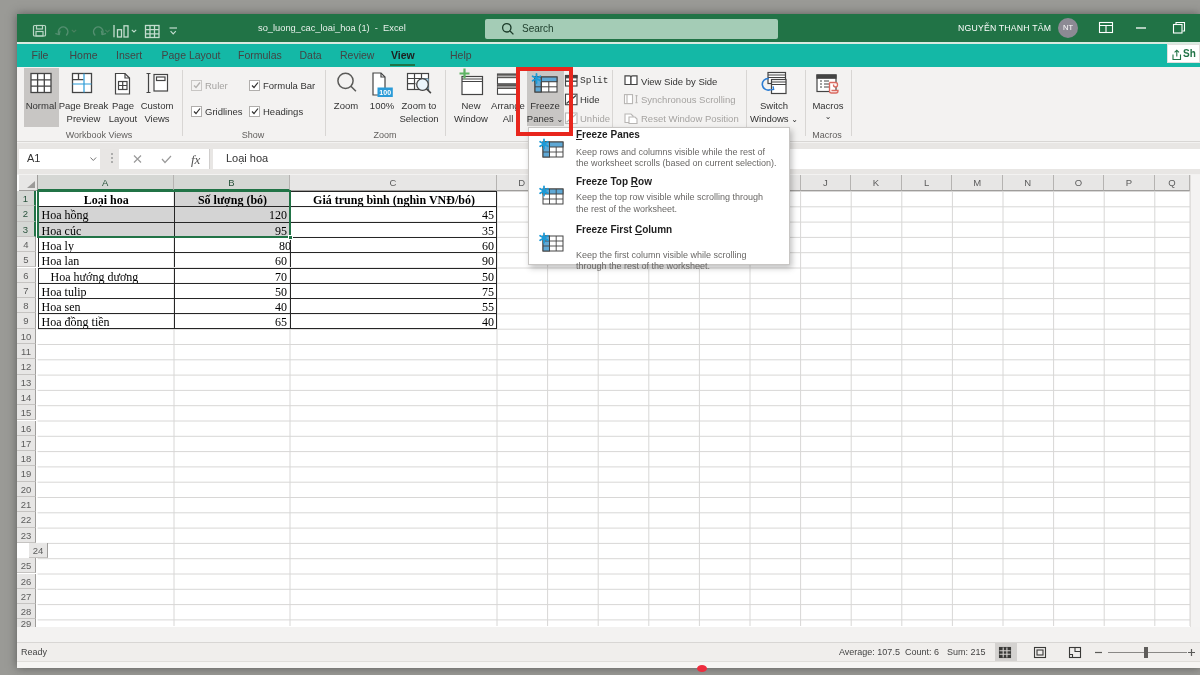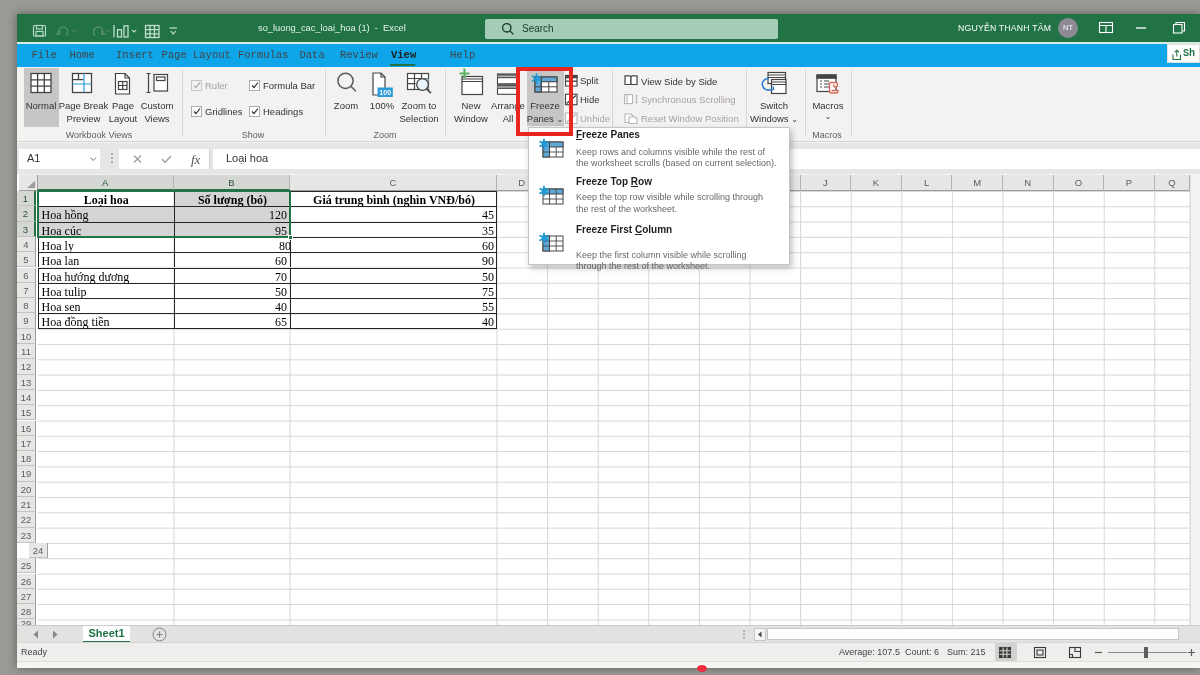--- a/index.html
+++ b/index.html
@@ -7,21 +7,21 @@
   body { background:#9a9a96; font-family:"Liberation Sans", sans-serif; position:relative; }
   #win { position:absolute; left:17px; top:14px; width:1183px; height:654px; background:#f3f2f1; box-shadow:0 0 9px rgba(50,50,50,.6); }
   
   #titlebar { position:absolute; left:0; top:0; width:1183px; height:28px; background:#217346; }
   #fname { position:absolute; left:241px; top:8.5px; width:170px; color:#e9f1ec; font-size:9.3px; white-space:nowrap; }
   #searchbox { position:absolute; left:468px; top:5px; width:293px; height:20px; background:#a4ccb6; border-radius:2px; }
   #searchbox span { position:absolute; left:37px; top:4px; font-size:10px; color:#1c3c2a; }
   #username { position:absolute; left:941px; top:9px; font-size:8.7px; color:#fff; letter-spacing:.2px; }
   #avatar { position:absolute; left:1041px; top:4px; width:20px; height:20px; border-radius:50%; background:#8c8a94; color:#fff; font-size:7.5px; text-align:center; line-height:20px; }
   
-  #tabrow { position:absolute; left:0; top:28px; width:1183px; height:25px; background:#0ea5e9;font-family:Liberation Mono, monospace; }
+  #tabrow { position:absolute; left:0; top:28px; width:1183px; height:25px; background:#14b8a6; }
   .rtab { position:absolute; top:7px; font-size:10.5px; color:#444; white-space:nowrap; }
   #viewtab { color:#1e1e1e; font-weight:bold; }
   #viewline { position:absolute; left:373px; top:21.5px; width:24.5px; height:2.7px; background:#217346; }
   #sharebtn { position:absolute; left:1150px; top:2px; width:33px; height:19px; background:#fff; border:1px solid #e1dfdd; font-size:10px; color:#217346; font-weight:bold; padding-left:15px; line-height:17px; }
   
   #ribbon { position:absolute; left:0; top:53px; width:1183px; height:75px; background:#f3f2f1; border-bottom:1px solid #d8d6d4; }
   .gdiv { position:absolute; top:3px; width:1px; height:66px; background:#d8d6d4; }
   .glabel { position:absolute; top:63px; font-size:9px; color:#605e5c; text-align:center; white-space:nowrap; }
   .blabel { position:absolute; font-size:9.5px; line-height:13px; color:#333; text-align:center; white-space:nowrap; }
   .chktext { position:absolute; font-size:9.5px; color:#333; white-space:nowrap; }
@@ -145,21 +145,21 @@
     <div class="chktext" style="left:188px;top:39px;">Gridlines</div>
     <div class="chktext" style="left:246px;top:39px;">Headings</div>
     <div class="glabel" style="left:236px;transform:translateX(-50%)">Show</div>
     <div class="blabel" style="left:329px;top:32px;transform:translateX(-50%)">Zoom</div>
     <div class="blabel" style="left:365px;top:32px;transform:translateX(-50%)">100%</div>
     <div class="blabel" style="left:402px;top:32px;transform:translateX(-50%)">Zoom to<br>Selection</div>
     <div class="glabel" style="left:368px;transform:translateX(-50%)">Zoom</div>
     <div class="blabel" style="left:454px;top:32px;transform:translateX(-50%)">New<br>Window</div>
     <div class="blabel" style="left:491px;top:32px;transform:translateX(-50%)">Arrange<br>All</div>
     <div class="blabel" style="left:528px;top:32px;transform:translateX(-50%)">Freeze<br>Panes <span style="font-size:8px">⌄</span></div>
-    <div class="smalltext" style="left:563px;top:8px;">Split</div>
+    <div class="smalltext" style="left:563px;top:8px;font-family:Liberation Mono, monospace;">Split</div>
     <div class="smalltext" style="left:563px;top:26.5px;">Hide</div>
     <div class="smalltext graytext" style="left:563px;top:45.5px;">Unhide</div>
     <div class="smalltext" style="left:624px;top:8.5px;font-size:9.5px">View Side by Side</div>
     <div class="smalltext graytext" style="left:624px;top:27.3px;font-size:9.5px">Synchronous Scrolling</div>
     <div class="smalltext graytext" style="left:624px;top:46.3px;font-size:9.5px">Reset Window Position</div>
     <div class="blabel" style="left:757px;top:32px;transform:translateX(-50%)">Switch<br>Windows <span style="font-size:8px">⌄</span></div>
     <div class="blabel" style="left:811px;top:32px;transform:translateX(-50%)">Macros</div>
     <div class="blabel" style="left:811px;top:43px;transform:translateX(-50%);font-size:8px">⌄</div>
     <div class="glabel" style="left:810px;transform:translateX(-50%)">Macros</div>
     <svg width="1183" height="75" style="position:absolute;left:0;top:0" fill="none">
@@ -402,56 +402,36 @@
     <div class="cell num" style="left:273px;top:31.80px;width:207.00px;height:15.30px;">45</div>
     <div class="cell gsel" style="left:20.6px;top:47.10px;width:136.40px;height:15.30px;padding-left:3px;">Hoa cúc</div>
     <div class="cell num gsel" style="left:157px;top:47.10px;width:116.00px;height:15.30px;">95</div>
     <div class="cell num" style="left:273px;top:47.10px;width:207.00px;height:15.30px;">35</div>
     <div class="cell" style="left:20.6px;top:62.40px;width:136.40px;height:15.30px;padding-left:3px;">Hoa ly</div>
     <div class="cell num" style="left:157px;top:62.40px;width:120px;height:15.30px;">80</div>
     <div class="cell num" style="left:273px;top:62.40px;width:207.00px;height:15.30px;">60</div>
     <div class="cell" style="left:20.6px;top:77.70px;width:136.40px;height:15.30px;padding-left:3px;">Hoa lan</div>
     <div class="cell num" style="left:157px;top:77.70px;width:116.00px;height:15.30px;">60</div>
     <div class="cell num" style="left:273px;top:77.70px;width:207.00px;height:15.30px;">90</div>
-    <div class="cell" style="left:20.6px;top:93.00px;width:136.40px;height:15.30px;padding-left:3px;">Hoa hướng dương</div>
+    <div class="cell" style="left:20.6px;top:93.00px;width:136.40px;height:15.30px;padding-left:12px;">Hoa hướng dương</div>
     <div class="cell num" style="left:157px;top:93.00px;width:116.00px;height:15.30px;">70</div>
     <div class="cell num" style="left:273px;top:93.00px;width:207.00px;height:15.30px;">50</div>
     <div class="cell" style="left:20.6px;top:108.30px;width:136.40px;height:15.30px;padding-left:3px;">Hoa tulip</div>
     <div class="cell num" style="left:157px;top:108.30px;width:116.00px;height:15.30px;">50</div>
     <div class="cell num" style="left:273px;top:108.30px;width:207.00px;height:15.30px;">75</div>
     <div class="cell" style="left:20.6px;top:123.60px;width:136.40px;height:15.30px;padding-left:3px;">Hoa sen</div>
     <div class="cell num" style="left:157px;top:123.60px;width:116.00px;height:15.30px;">40</div>
     <div class="cell num" style="left:273px;top:123.60px;width:207.00px;height:15.30px;">55</div>
     <div class="cell" style="left:20.6px;top:138.90px;width:136.40px;height:15.30px;padding-left:3px;">Hoa đồng tiền</div>
     <div class="cell num" style="left:157px;top:138.90px;width:116.00px;height:15.30px;">65</div>
     <div class="cell num" style="left:273px;top:138.90px;width:207.00px;height:15.30px;">40</div>
     <div style="position:absolute;left:20.6px;top:16.5px;width:459.40px;height:137.70px;border-right:1px solid #262626;border-bottom:1px solid #262626;"></div>
     <div style="position:absolute;left:19.6px;top:15.5px;width:254.40px;height:47.90px;border:2px solid #217346;"></div>
     <div style="position:absolute;left:271.00px;top:60.40px;width:5px;height:5px;background:#217346;border:1px solid #fff;"></div>
   </div>
-  <div id="tabsbar">
-    <svg width="60" height="17" style="position:absolute;left:0;top:0">
-      <path d="M21 4.5 L16.5 8.5 L21 12.5 Z" fill="#8a8886"></path>
-      <path d="M36 4.5 L40.5 8.5 L36 12.5 Z" fill="#8a8886"></path>
-    </svg>
-    <div style="position:absolute;left:66px;top:0;width:47px;height:17px;background:#fff;border-bottom:2.5px solid #217346;color:#1e7145;font-weight:bold;font-size:11px;text-align:center;line-height:15px;">Sheet1</div>
-    <svg width="20" height="17" style="position:absolute;left:135px;top:1px" fill="none" stroke="#8a8886">
-      <circle cx="7.5" cy="7.5" r="6.5"></circle>
-        <path d="M7.5 4.5 v6 M4.5 7.5 h6" stroke-width="1.2"></path>
-    </svg>
-    <circle></circle>
-    <svg width="30" height="17" style="position:absolute;left:720px;top:0">
-      <circle cx="7" cy="5" r="0.9" fill="#9a9a9a"></circle>
-        <circle cx="7" cy="8.5" r="0.9" fill="#9a9a9a"></circle>
-        <circle cx="7" cy="12" r="0.9" fill="#9a9a9a"></circle>
-      <rect x="17.5" y="2.5" width="11" height="12" fill="#f6f5f4" stroke="#c8c6c4"></rect>
-      <path d="M24.5 5.5 L21 8.5 L24.5 11.5 Z" fill="#444"></path>
-    </svg>
-    <div style="position:absolute;left:749.5px;top:2px;width:412px;height:12px;background:#fff;border:1px solid #c8c6c4;"></div>
-  </div>
   <div id="statusbar">
     <span style="position:absolute;left:4px;top:3.5px;">Ready</span>
     <span style="position:absolute;left:822px;top:3.5px;">Average: 107.5</span>
     <span style="position:absolute;left:888px;top:3.5px;">Count: 6</span>
     <span style="position:absolute;left:930px;top:3.5px;">Sum: 215</span>
     <div style="position:absolute;left:978px;top:0;width:22px;height:18px;background:#d4d2d0;"></div>
     <svg width="210" height="19" style="position:absolute;left:975px;top:0" fill="none">
       <g stroke="#3a3a38" stroke-width="1.1">
         <rect x="7.5" y="4.5" width="11" height="10" fill="#3a3a38"></rect>
         <path d="M7.5 7.8 h11 M7.5 11.2 h11 M11.2 4.5 v10 M14.9 4.5 v10" stroke="#d4d2d0"></path>

